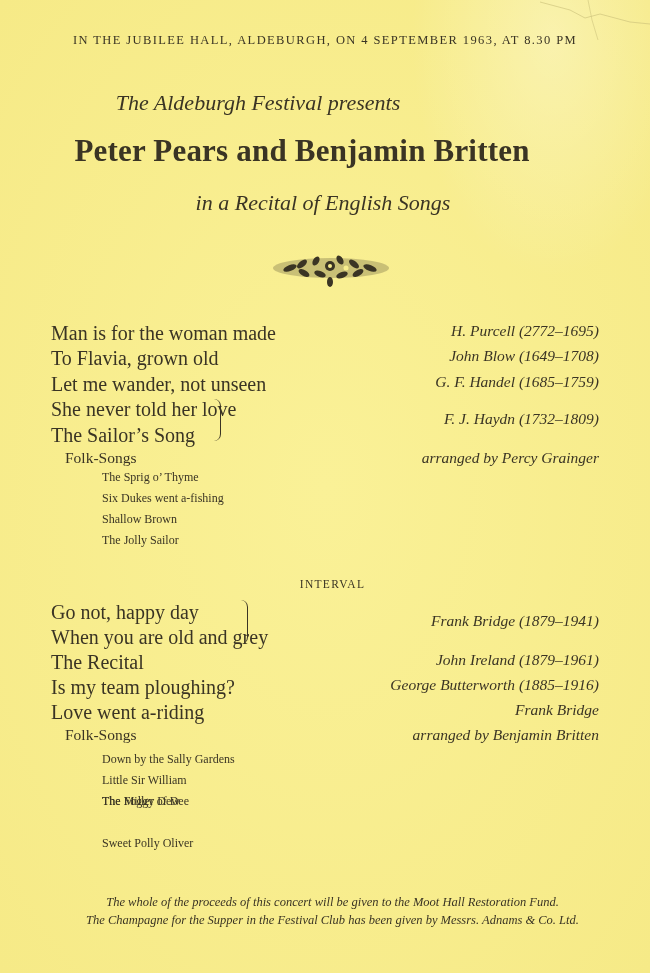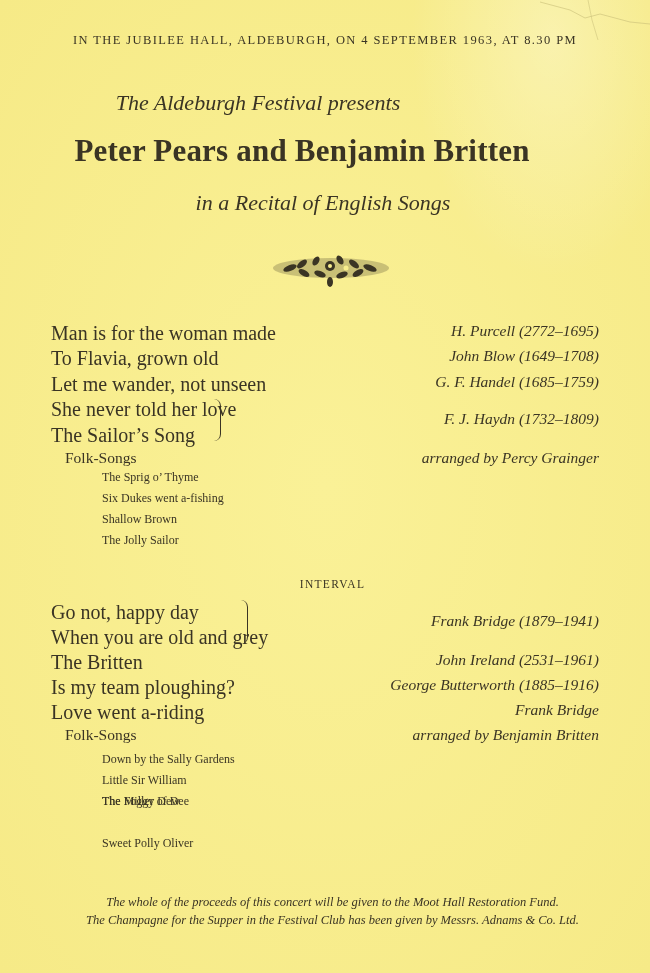--- a/index.html
+++ b/index.html
@@ -96,22 +96,22 @@
 <div class="sub" style="top:491px">Six Dukes went a-fishing</div>
 <div class="sub" style="top:512px">Shallow Brown</div>
 <div class="sub" style="top:533px">The Jolly Sailor</div>
 
 <div class="interval" style="top:578px">INTERVAL</div>
 
 <div class="song" style="top:601px">Go not, happy day</div>
 <div class="song" style="top:626px">When you are old and grey</div>
 <div class="brace" style="top:600px; left:241px; height:44px;"></div>
 <div class="comp" style="top:612px">Frank Bridge (1879–1941)</div>
-<div class="song" style="top:651px">The Britten</div>
-<div class="comp" style="top:651px">John Ireland (2531–1961)</div>
+<div class="song" style="top:651px">The Recital</div>
+<div class="comp" style="top:651px">John Ireland (1879–1961)</div>
 <div class="song" style="top:676px">Is my team ploughing?</div>
 <div class="comp" style="top:676px">George Butterworth (1885–1916)</div>
 <div class="song" style="top:701px">Love went a-riding</div>
 <div class="comp" style="top:701px">Frank Bridge</div>
 <div class="folk" style="top:726px">Folk-Songs</div>
 <div class="comp" style="top:726px">arranged by Benjamin Britten</div>
 <div class="sub" style="top:752px">Down by the Sally Gardens</div>
 <div class="sub" style="top:773px">Little Sir William</div>
 <div class="sub" style="top:794px">The Miller of Dee</div>
 <div class="sub" style="top:794px">The Foggy Dew</div>

